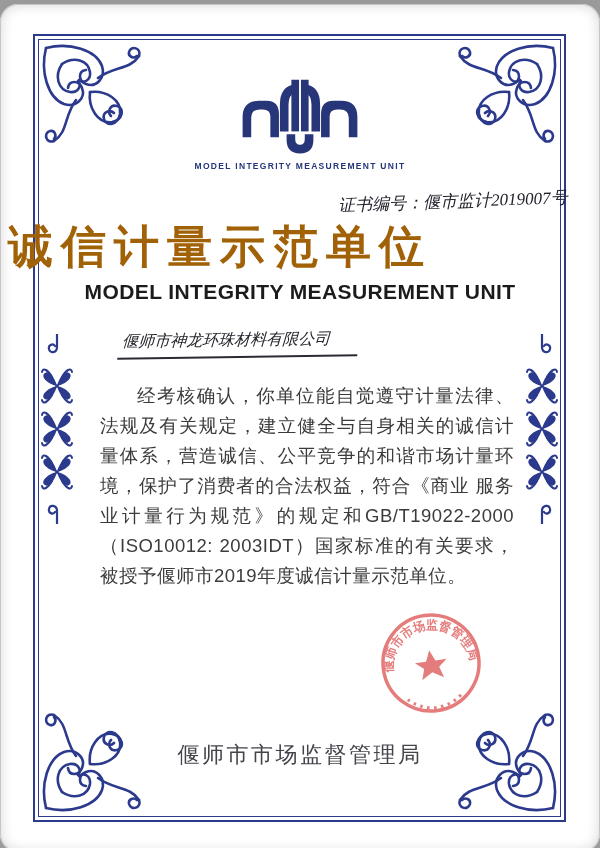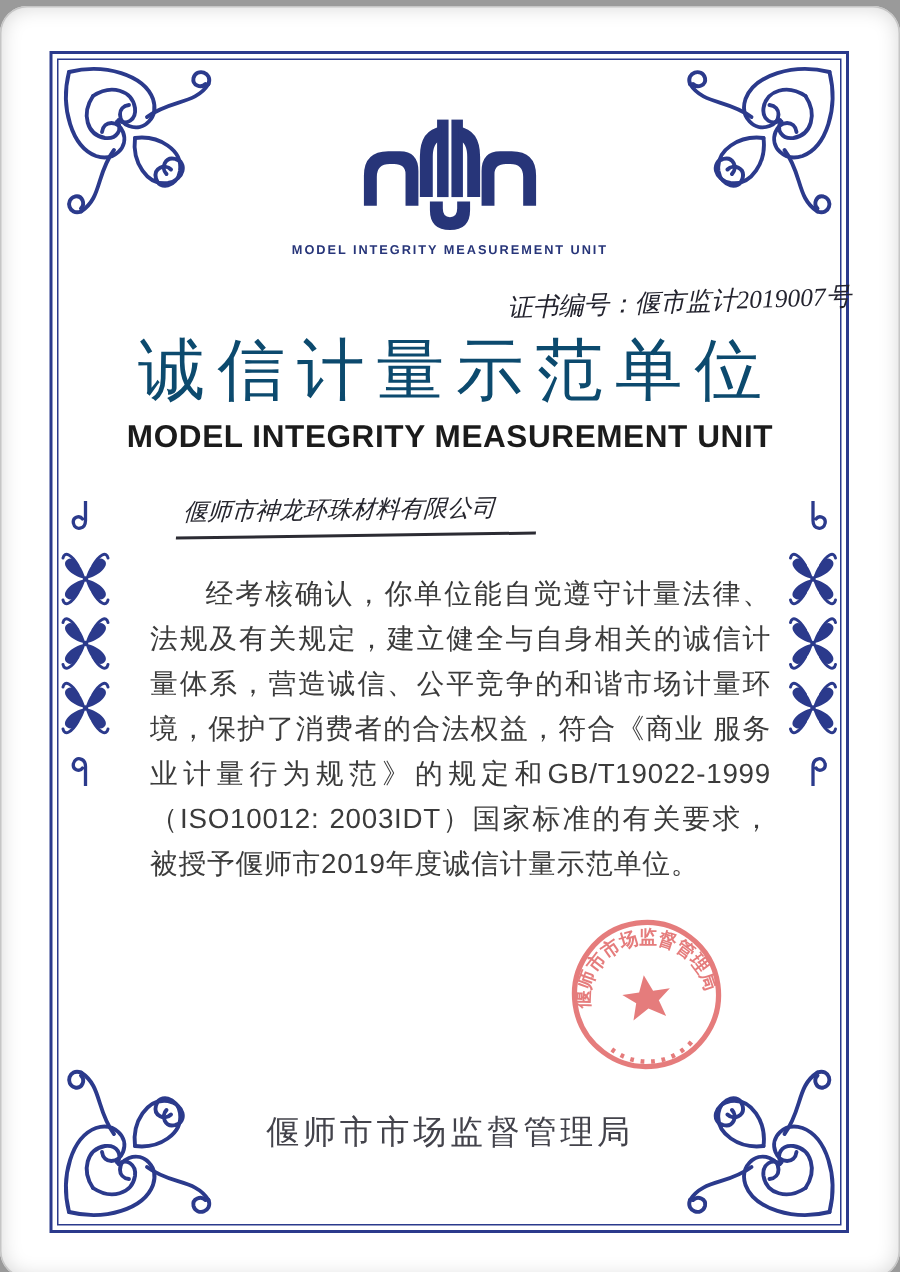--- a/index.html
+++ b/index.html
@@ -25,23 +25,23 @@
   .logo-word{
     position:absolute;left:0;right:0;top:157px;text-align:center;
     font-size:8.5px;font-weight:bold;letter-spacing:1.3px;color:#273579;
   }
   .cert-no{
     position:absolute;left:338px;top:186px;
     font-family:"Liberation Serif","DejaVu Serif",serif;font-style:italic;
     font-size:17px;color:#23232e;transform:rotate(-2deg);white-space:nowrap;
   }
   .title-cn{
-    position:absolute;left:0;right:0;top:213px;text-align:center;
-    font-family:"Liberation Serif","DejaVu Serif",serif;font-weight:400;
-    font-size:45px;letter-spacing:8px;color:#0c4a6e;white-space:nowrap;text-indent:8px;
+    position:absolute;left:0;right:0;top:213px;
+    font-family:"Liberation Serif","DejaVu Serif",serif;font-weight:700;
+    font-size:45px;letter-spacing:8px;color:#a16207;white-space:nowrap;text-indent:8px;
   }
   .title-en{
     position:absolute;left:0;right:0;top:276px;text-align:center;
     font-weight:700;font-size:21px;letter-spacing:.4px;color:#1b1b1b;white-space:nowrap;
   }
   .awardee{
     position:absolute;left:118px;top:326px;
     font-family:"Liberation Serif","DejaVu Serif",serif;font-style:italic;
     font-size:16px;color:#26262e;
     border-bottom:2px solid #2b2b33;padding:0 28px 5px 4px;min-width:150px;
@@ -143,21 +143,21 @@
   </svg>
   <div class="logo-word">MODEL INTEGRITY MEASUREMENT UNIT</div>
 
   <div class="cert-no">证书编号：偃市监计2019007号</div>
 
   <div class="title-cn">诚信计量示范单位</div>
   <div class="title-en">MODEL INTEGRITY MEASUREMENT UNIT</div>
 
   <div class="awardee">偃师市神龙环珠材料有限公司</div>
 
-  <div class="body-text">经考核确认，你单位能自觉遵守计量法律、法规及有关规定，建立健全与自身相关的诚信计量体系，营造诚信、公平竞争的和谐市场计量环境，保护了消费者的合法权益，符合《商业 服务业计量行为规范》的规定和GB/T19022-1999（ISO10012: 2003IDT）国家标准的有关要求，被授予偃师市2019年度诚信计量示范单位。</div>
+  <div class="body-text">经考核确认，你单位能自觉遵守计量法律、法规及有关规定，建立健全与自身相关的诚信计量体系，营造诚信、公平竞争的和谐市场计量环境，保护了消费者的合法权益，符合《商业 服务业计量行为规范》的规定和GB/T19022-2000（ISO10012: 2003IDT）国家标准的有关要求，被授予偃师市2019年度诚信计量示范单位。</div>
 
 
   <svg class="seal" viewBox="0 0 118 118">
     <g transform="rotate(-8 59 59)">
       <circle cx="59" cy="59" r="48" fill="none" stroke="#e06060" stroke-width="3.5"></circle>
       <path id="sealArc" d="M20,64 A39,39 0 0 1 98,64" fill="none"></path>
       <text font-size="12.5" fill="#e06060" font-weight="bold">
         <textPath href="#sealArc" startOffset="1" textLength="120" lengthAdjust="spacingAndGlyphs">偃师市市场监督管理局</textPath>
       </text>
       <g transform="translate(59,62) scale(1.6)" fill="#e06060">

